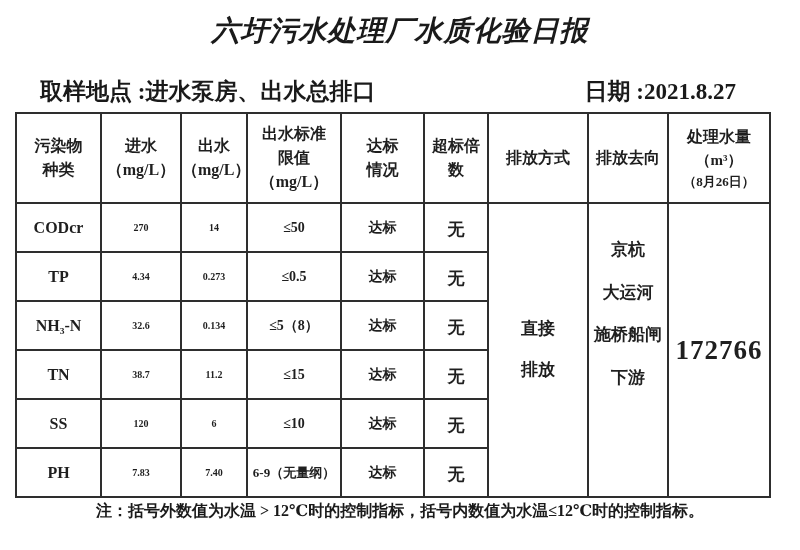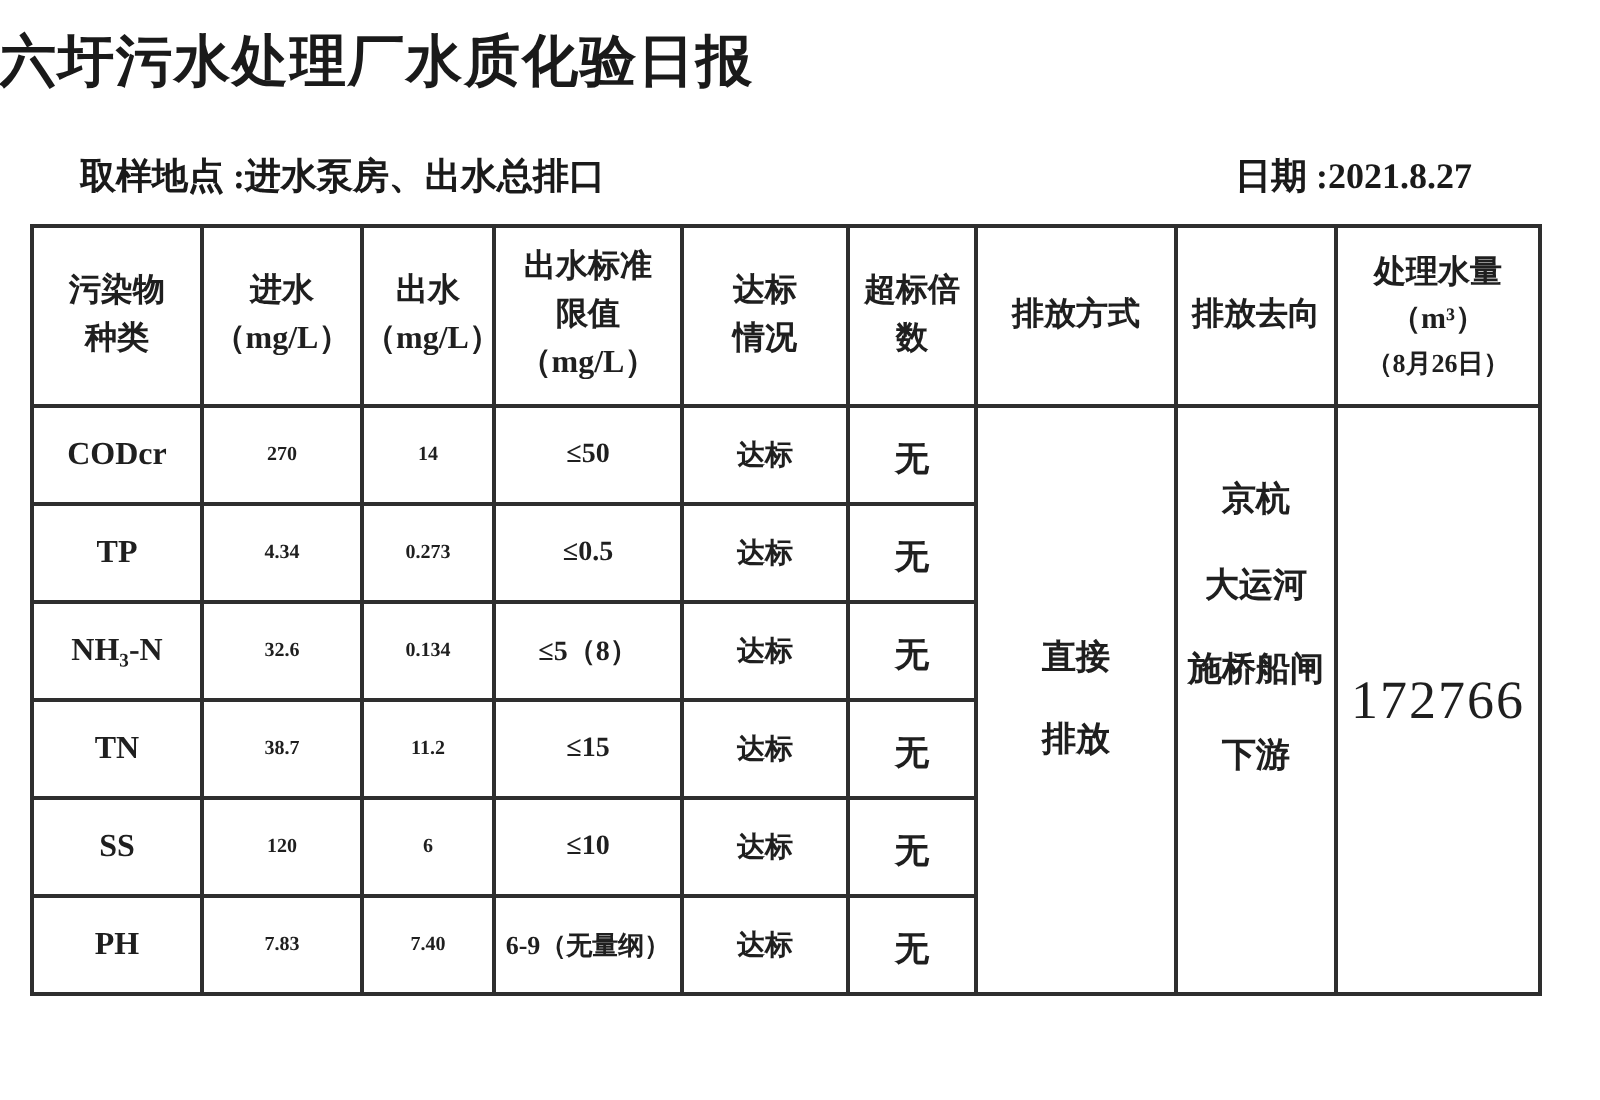--- a/index.html
+++ b/index.html
@@ -11,34 +11,35 @@
     background: #ffffff;
     font-family: "Liberation Serif", "DejaVu Serif", serif;
     color: #1f1f1f;
     overflow: hidden;
   }
   .title {
     position: absolute;
     top: 12px;
     left: 0;
     right: 0;
-    text-align: left;
+    text-align: center;
     font-size: 28px;
     font-weight: 700;
     letter-spacing: 1px;
     color: #1a1a1a;
+    font-style: italic;
   }
   .meta-row {
     position: absolute;
     top: 76px;
     left: 40px;
     right: 64px;
     display: flex;
     justify-content: space-between;
-    font-size: 18px;
+    font-size: 23px;
     font-weight: 700;
     color: #1a1a1a;
   }
   table.report {
     position: absolute;
     left: 15px;
     top: 112px;
     width: 754px;
     border-collapse: collapse;
     table-layout: fixed;
@@ -62,21 +63,21 @@
   .hdr-line3 { font-size: 13px; font-weight: 700; display: block; }
   tr.data-row { height: 49px; }
   .cell-pollutant { font-size: 16px; font-weight: 700; }
   .cell-value     { font-size: 10px; font-weight: 600; }
   .cell-limit     { font-size: 14px; font-weight: 600; }
   .cell-limit-small { font-size: 13px; font-weight: 600; margin-top: 24px; }
   .cell-compliance{ font-size: 14px; font-weight: 700; }
   .cell-exceed    { font-size: 17px; font-weight: 600; vertical-align: top; padding-top: 3px; }
   .cell-method    { font-size: 17px; font-weight: 600; line-height: 2.4; }
   .cell-destination { font-size: 17px; font-weight: 600; line-height: 2.5; padding-bottom: 72px; }
-  .cell-volume    { font-size: 27px; font-weight: 400; letter-spacing: 1px; white-space: normal; }
+  .cell-volume    { font-size: 27px; font-weight: 700; letter-spacing: 1px; white-space: normal; }
   .note {
     position: absolute;
     top: 501px;
     left: 0;
     right: 0;
     text-align: center;
     font-size: 16px;
     font-weight: 600;
     color: #1a1a1a;
   }
@@ -181,14 +182,15 @@
         <td class="cell-pollutant">PH</td>
         <td class="cell-value">7.83</td>
         <td class="cell-value">7.40</td>
         <td class="cell-limit cell-limit-small">6-9（无量纲）</td>
         <td class="cell-compliance">达标</td>
         <td class="cell-exceed">无</td>
       </tr>
     </tbody>
   </table>
 
+  <div class="note">注：括号外数值为水温 &gt; 12℃时的控制指标，括号内数值为水温≤12℃时的控制指标。</div>
 
 </div>
 
 </body></html>

